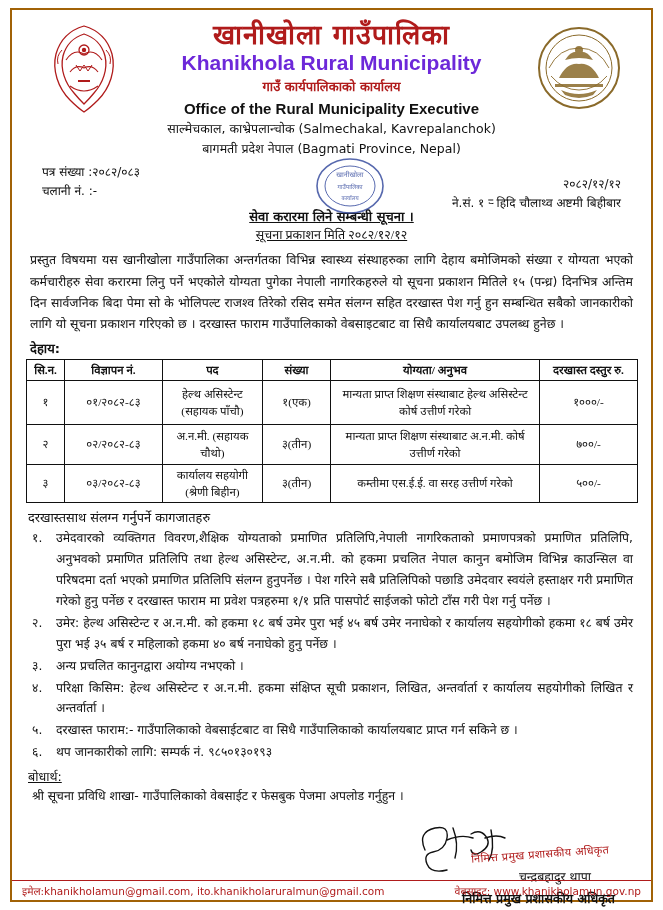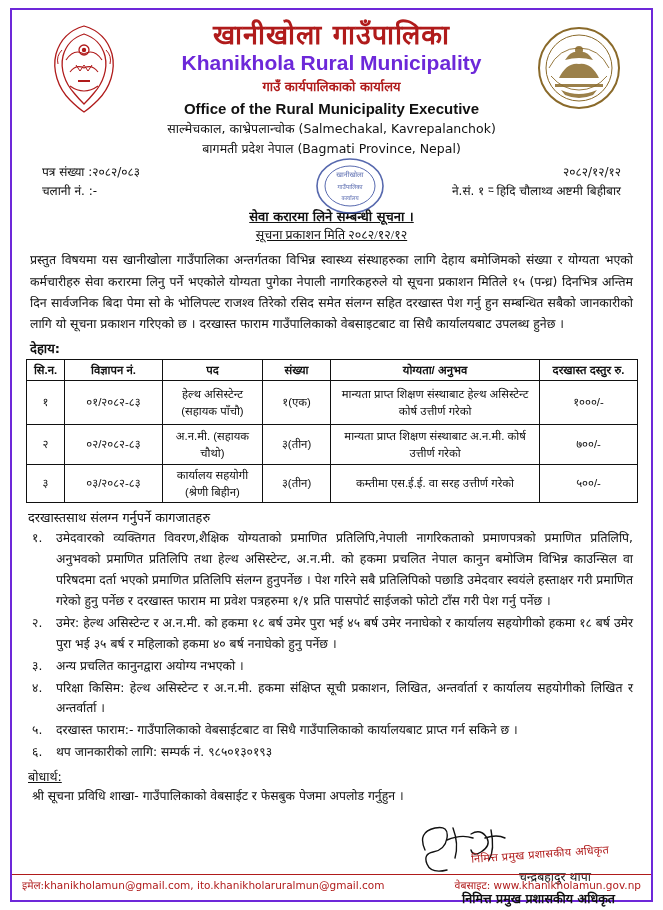--- a/index.html
+++ b/index.html
@@ -8,21 +8,21 @@
     background:#ffffff;
     font-family:"Liberation Serif", serif;
     color:#111;
     position:relative;
     overflow:hidden;
   }
   .page{
     position:absolute;
     left:10px;top:8px;
     width:643px;height:894px;
-    border:2px solid #6d28d9;
+    border:2px solid #a16207;
     box-sizing:border-box;
     padding:6px 14px 4px 14px;
   }
   
   .header{
     position:relative;
     text-align:center;
     padding-top:4px;
   }
   .emblem{
@@ -69,21 +69,21 @@
   }
   
   .refrow{
     position:relative;
     height:42px;
     margin-top:6px;
     font-family:"DejaVu Sans", sans-serif;
     font-size:12px;
   }
   .ref-left{position:absolute;left:16px;top:0;line-height:1.55;}
-  .ref-right{position:absolute;right:16px;top:0;text-align:right;line-height:1.55;}
+  .ref-right{position:absolute;right:16px;top:12px;text-align:right;line-height:1.55;}
   .seal{
     position:absolute;
     left:285px;top:-8px;
     width:78px;height:62px;
     opacity:.85;
   }
   .seal svg{width:100%;height:100%;}
   
   .notice-head{
     text-align:center;
@@ -113,21 +113,21 @@
     font-family:"DejaVu Sans", sans-serif;
     font-size:13px;
     font-weight:bold;
     margin-top:4px;
     padding-left:4px;
   }
   table{
     border-collapse:collapse;
     width:612px;
     margin:2px auto 0 auto;
-    font-family:Liberation Sans, sans-serif;
+    font-family:Liberation Serif, serif;
     font-size:11.4px;
   }
   th,td{
     border:1px solid #111;
     text-align:center;
     vertical-align:middle;
     padding:2px 2px;
     line-height:1.45;
   }
   th{font-weight:bold;}
@@ -209,21 +209,21 @@
   .sig-post{
     position:absolute;
     right:22px;top:66px;
     font-family:"DejaVu Sans", sans-serif;
     font-size:12.6px;
     font-weight:bold;
   }
   
   .footer{
     position:absolute;
-    left:0;right:0;bottom:8px;
+    left:0;right:0;bottom:2px;
     border-top:1.5px solid #b01b1b;
     padding-top:3px;
     display:flex;
     justify-content:space-between;
     font-family:"DejaVu Sans", sans-serif;
     font-size:10.5px;
     color:#b01b1b;
     padding-left:10px;padding-right:10px;
   }
 </style>

